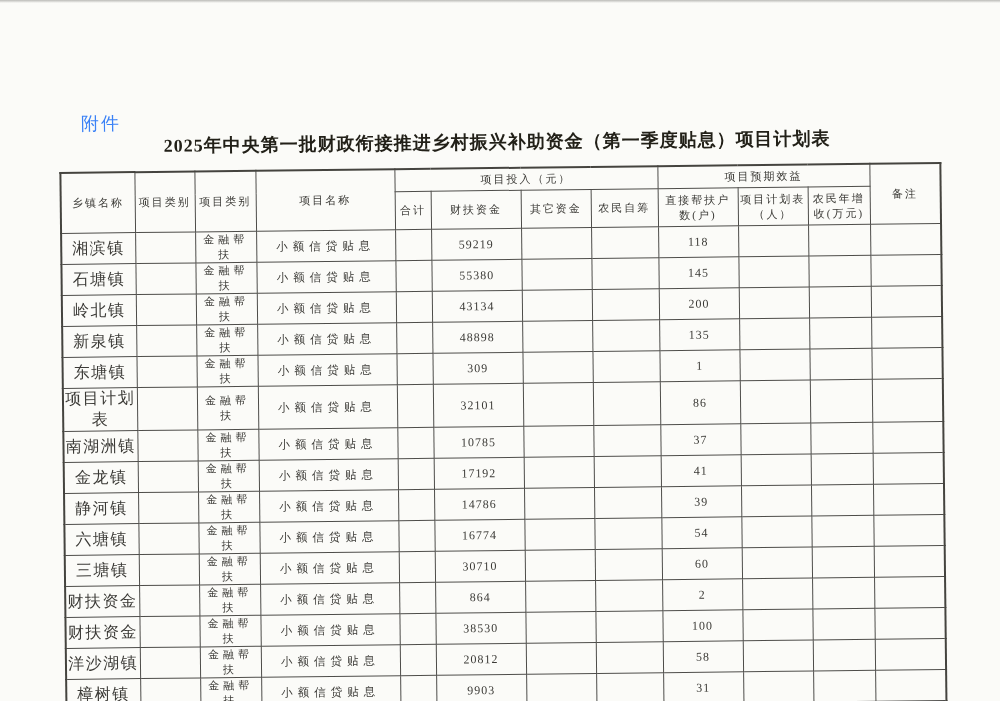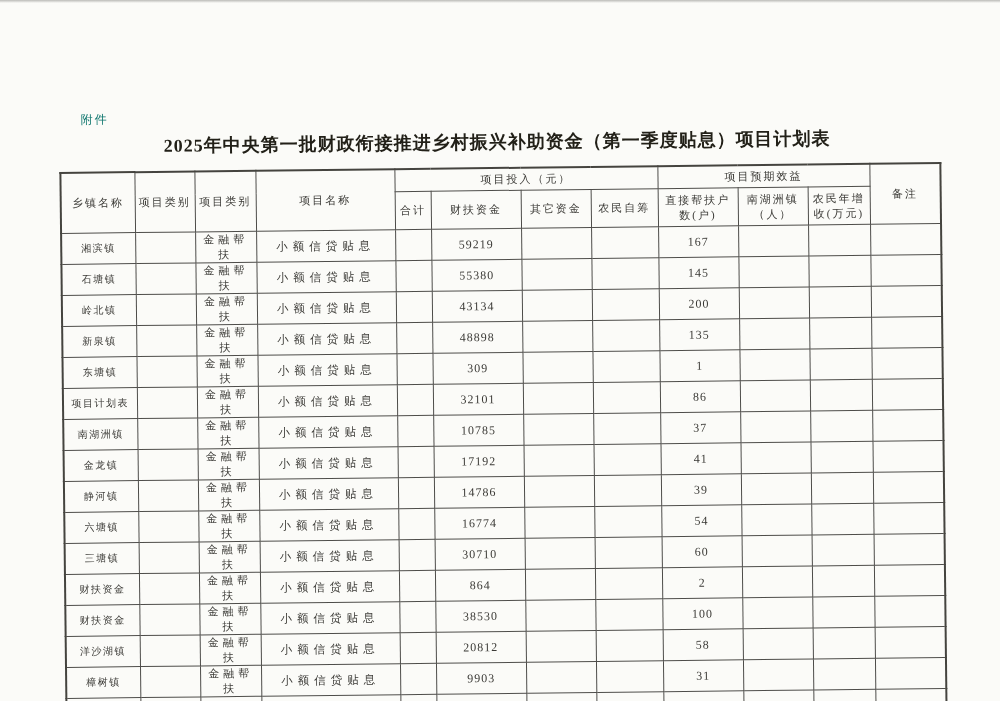--- a/index.html
+++ b/index.html
@@ -13,21 +13,21 @@
     position:absolute;top:0;left:0;width:100%;height:3px;
     background:linear-gradient(rgba(110,110,105,.45),rgba(110,110,105,0));
   }
   .content{
     position:absolute;inset:0;
     transform:rotate(-0.65deg);
     transform-origin:500px 400px;
   }
   .attachment{
     position:absolute;left:84px;top:107px;
-    font-size:12px;letter-spacing:2px;color:#0f766e;text-align:center;
+    font-size:18px;letter-spacing:2px;color:#3b82f6;text-align:center;
   }
   .doc-title{
     position:absolute;top:130px;left:0;width:1000px;
     text-align:center;font-size:18px;font-weight:bold;
     letter-spacing:1px;color:#222018;
   }
   table.main{
     position:absolute;left:62px;top:167px;
     border-collapse:collapse;table-layout:fixed;width:881px;
     background:transparent;
@@ -38,21 +38,21 @@
     padding:0 1px;overflow:hidden;
   }
   table.main{border:2px solid #45443f;}
   th{
     font-weight:normal;font-size:11px;letter-spacing:2px;
     color:#3b3a36;line-height:1.35;
   }
   tr.hrow1 th{height:21px;}
   tr.hrow2 th{height:37px;}
   tbody td{height:24px;font-size:12px;color:#3b3a36;}
-  td.c-township{font-size:10px;letter-spacing:1.5px;}
+  td.c-township{font-size:16px;letter-spacing:1.5px;}
   td.c-category{font-size:11px;letter-spacing:4px;}
   td.c-project{font-size:11.5px;letter-spacing:5px;}
   td.c-fiscal,td.c-households,td.c-total,td.c-other,td.c-self,
   td.c-population,td.c-income{letter-spacing:1px;}
   tr.total-row td{height:32px;}
   tr.total-row td.c-township{font-size:12.5px;letter-spacing:4px;}
 </style>
 </head>
 <body>
 
@@ -88,35 +88,35 @@
         <th colspan="4">项目投入（元）</th>
         <th colspan="3">项目预期效益</th>
         <th rowspan="2">备注</th>
       </tr>
       <tr class="hrow2">
         <th>合计</th>
         <th>财扶资金</th>
         <th>其它资金</th>
         <th>农民自筹</th>
         <th>直接帮扶户数(户)</th>
-        <th>南湖洲镇（人）</th>
+        <th>项目计划表（人）</th>
         <th>农民年增收(万元)</th>
       </tr>
     </thead>
     <tbody>
         <tr>
     <td class="c-township">湘滨镇</td>
     <td class="c-village"></td>
     <td class="c-category">金融帮扶</td>
     <td class="c-project">小额信贷贴息</td>
     <td class="c-total"></td>
     <td class="c-fiscal">59219</td>
     <td class="c-other"></td>
     <td class="c-self"></td>
-    <td class="c-households">167</td>
+    <td class="c-households">118</td>
     <td class="c-population"></td>
     <td class="c-income"></td>
     <td class="c-remarks"></td>
   </tr>
         <tr>
     <td class="c-township">石塘镇</td>
     <td class="c-village"></td>
     <td class="c-category">金融帮扶</td>
     <td class="c-project">小额信贷贴息</td>
     <td class="c-total"></td>

